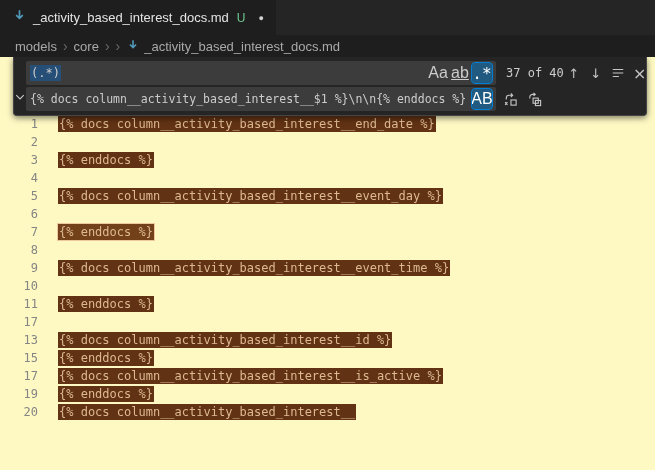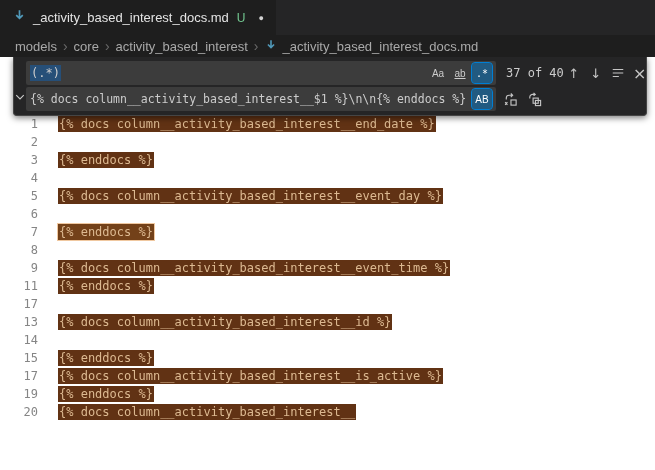--- a/index.html
+++ b/index.html
@@ -2,21 +2,21 @@
 <html style="--accent: #007fd4; --selection-blue: #264f78; --match-bg: #613214; --match-text: #ddba92; --current-match-bg: #734119; --current-match-border: #f0c8a0; --git-untracked: #73c991; --md-icon: #519aba;"><head>
 <meta charset="utf-8">
 <style>
   :root{
     --accent:#007fd4; --selection-blue:#264f78; --match-bg:#613214; --match-text:#ddba92;
     --current-match-bg:#734119; --current-match-border:#f0c8a0; --git-untracked:#73c991; --md-icon:#519aba;
   }
   *{margin:0;padding:0;box-sizing:border-box;}
   html,body{background:#1e1e1e;}
   body{width:655px;height:470px;overflow:hidden;font-family:"Liberation Sans",sans-serif;color:#cccccc;}
-  .window{position:relative;width:655px;height:470px;background:#ffffff;overflow:hidden;}
+  .window{position:relative;width:655px;height:470px;background:#fef9c3;overflow:hidden;}
 
   
   .tabbar{height:35px;background:#252526;display:flex;align-items:stretch;}
   .tab{display:flex;align-items:center;gap:6px;padding:0 12px;background:#1e1e1e;cursor:pointer;}
   .tab-label{font-size:13px;color:#e4e4e4;white-space:nowrap;}
   .git-badge{font-size:12px;color:var(--git-untracked);margin-left:2px;}
   .dirty-dot{color:#d4d4d4;font-size:9px;margin-left:7px;}
 
   
   .breadcrumb{height:22px;display:flex;align-items:center;gap:6px;padding-left:15px;font-size:13px;color:#a9a9a9;background:#1e1e1e;}
@@ -39,21 +39,21 @@
     box-shadow:0 2px 6px rgba(0,0,0,.5);}
   .toggle-strip{width:18px;display:flex;align-items:flex-end;justify-content:center;padding-bottom:9px;cursor:pointer;}
   .fw-rows{flex:1;padding:4px 4px 4px 0;display:flex;flex-direction:column;gap:2px;}
   .fw-row{display:flex;align-items:center;height:24px;}
   .fw-input{background:#3c3c3c;height:24px;border-radius:2px;display:flex;align-items:center;
     padding:0 4px;width:470px;font-family:"DejaVu Sans Mono",monospace;font-size:12px;color:#cccccc;cursor:text;}
   .find-value{background:var(--selection-blue);padding:1px 1px;white-space:pre;}
   .replace-value{white-space:pre;overflow:hidden;font-size:11.5px;}
   .input-toggles{margin-left:auto;display:flex;gap:2px;}
   .opt{width:20px;height:20px;display:flex;align-items:center;justify-content:center;border-radius:3px;
-    font-family:"Liberation Sans",sans-serif;font-size:10px;color:#cccccc;cursor:pointer;flex-shrink:0;}
+    font-family:"Liberation Sans",sans-serif;font-size:16px;color:#cccccc;cursor:pointer;flex-shrink:0;}
   .opt.uline{text-decoration:underline;}
   .opt.mono{font-family:"DejaVu Sans Mono",monospace;}
   .opt.active{background:rgba(0,127,212,.45);outline:1px solid var(--accent);color:#ffffff;}
   .count{font-size:12px;color:#cccccc;margin-left:10px;white-space:nowrap;}
   .row-actions{margin-left:auto;display:flex;gap:2px;}
   .icon-btn{width:20px;height:20px;display:flex;align-items:center;justify-content:center;color:#c5c5c5;
     border-radius:3px;cursor:pointer;font-family:"DejaVu Sans",sans-serif;font-size:13px;flex-shrink:0;}
   .icon-btn.close{font-size:16px;}
   .after-input{margin-left:4px;}
   svg.lineart{display:block;}
@@ -77,21 +77,20 @@
       <span class="git-badge">U</span>
       <span class="dirty-dot">●</span>
     </div>
   </div>
 
   <div class="breadcrumb">
     <span class="crumb">models</span>
     <span class="crumb-sep">›</span>
     <span class="crumb">core</span>
     <span class="crumb-sep">›</span>
-    <span class="crumb">activity_based_interest</span>
     <span class="crumb-sep">›</span>
     <span class="crumb crumb-file">
       <span>
         <svg class="md" width="14" height="14" viewBox="0 0 16 16">
             <path d="M8 2.5v8M4.5 7.5L8 11l3.5-3.5"></path>
           </svg>
       </span>
       <span>_activity_based_interest_docs.md</span>
     </span>
   </div>
@@ -198,36 +197,36 @@
         </div>
         <div class="line">
           <div class="ln">8</div>
           <div class="lt"></div>
         </div>
         <div class="line">
           <div class="ln">9</div>
           <div class="lt"><span class="hl">{% docs column__activity_based_interest__event_time %}</span></div>
         </div>
         <div class="line">
+          <div class="ln">10</div>
+          <div class="lt"></div>
+        </div>
+        <div class="line">
           <div class="ln">11</div>
           <div class="lt"><span class="hl">{% enddocs %}</span></div>
         </div>
         <div class="line">
           <div class="ln">17</div>
           <div class="lt"></div>
         </div>
         <div class="line">
           <div class="ln">13</div>
           <div class="lt"><span class="hl">{% docs column__activity_based_interest__id %}</span></div>
         </div>
         <div class="line">
-          <div class="ln">14</div>
-          <div class="lt"></div>
-        </div>
-        <div class="line">
           <div class="ln">15</div>
           <div class="lt"><span class="hl">{% enddocs %}</span></div>
         </div>
         <div class="line">
           <div class="ln">17</div>
           <div class="lt"><span class="hl">{% docs column__activity_based_interest__is_active %}</span></div>
         </div>
         <div class="line">
           <div class="ln">19</div>
           <div class="lt"><span class="hl">{% enddocs %}</span></div>

